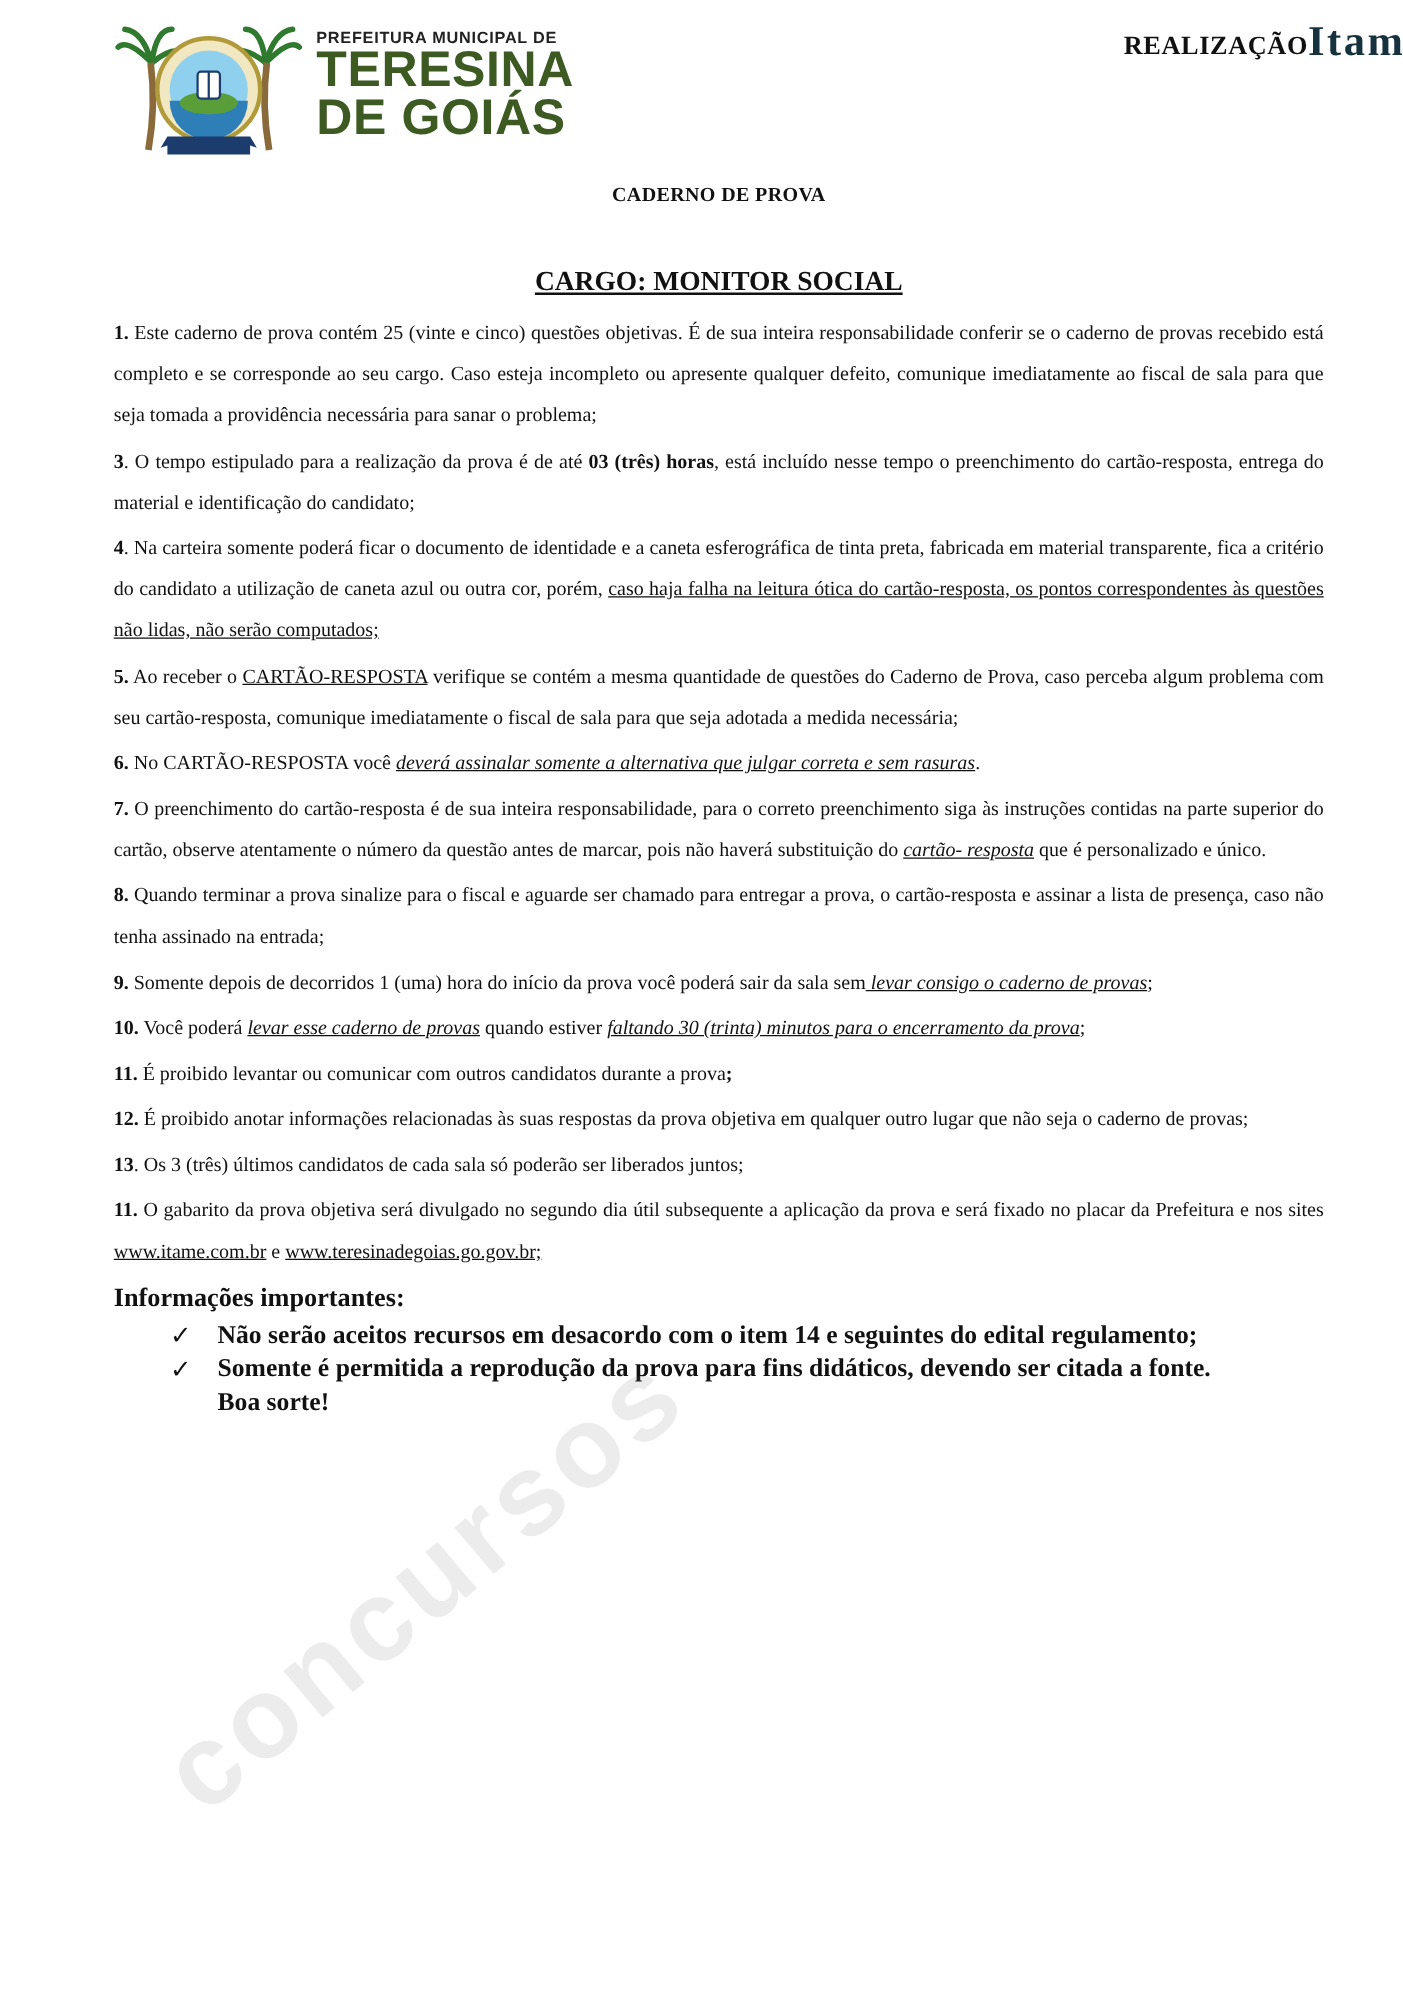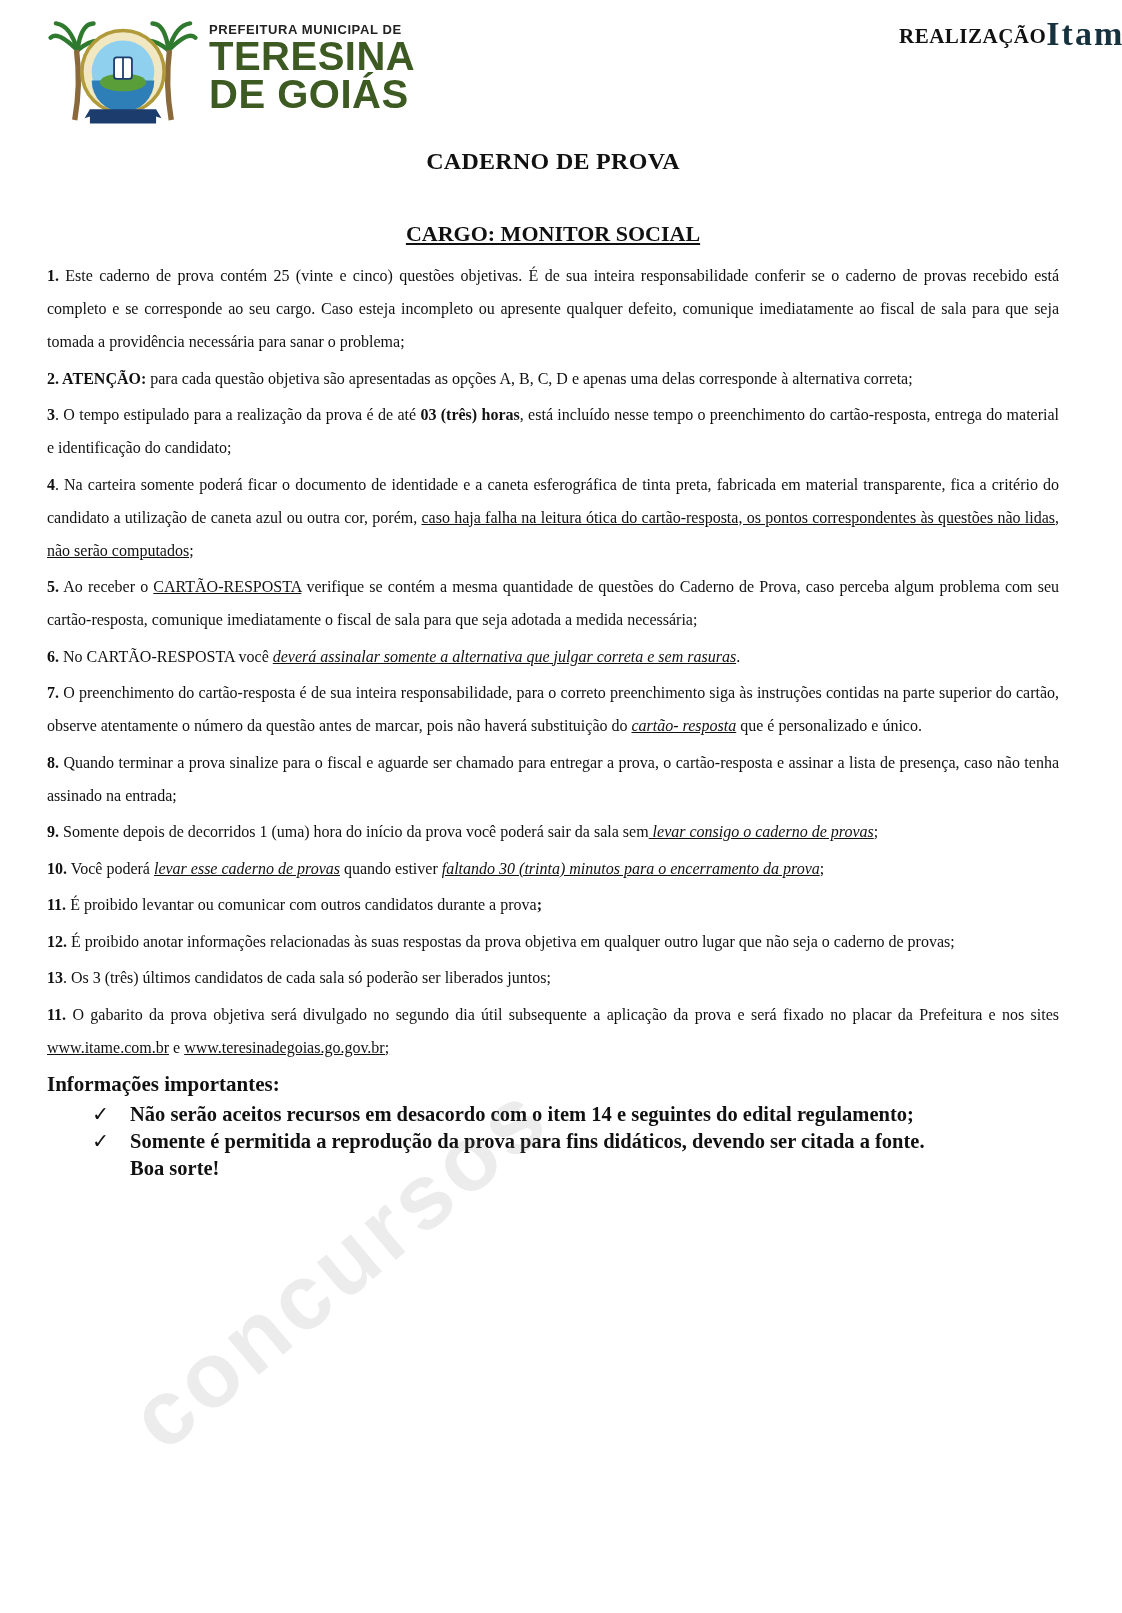--- a/index.html
+++ b/index.html
@@ -5,21 +5,21 @@
   * { margin:0; padding:0; box-sizing:border-box; }
   html,body { background:#ffffff; }
   :root{
     --municipal-green:#3d5a22;
     --itame-teal:#0e8a96;
     --itame-navy:#16323f;
   }
   .page{
     width:1122px; height:1613px; margin:0 auto; background:#fff;
     position:relative; overflow:hidden;
-    padding:8px 63px 0 47px;
+    padding:8px 63px 0 91px;
     font-family:"Liberation Serif", serif;
     color:#111;
   }
   
   .header{ display:flex; justify-content:space-between; align-items:flex-start; height:124px; }
   .muni{ display:flex; align-items:flex-start; }
   .muni-text{ margin-left:10px; padding-top:14px; font-family:"Liberation Sans", sans-serif; }
   .muni-line1{ font-size:13px; font-weight:bold; color:#222; letter-spacing:.6px; }
   .muni-line2,.muni-line3{
     font-size:40px; font-weight:bold; color:var(--municipal-green);
@@ -31,21 +31,21 @@
     font-size:34px; font-weight:bold; color:var(--itame-navy);
     letter-spacing:2px; line-height:34px; margin-top:-4px;
     font-family:"Liberation Serif", serif;
   }
   .itame-rule{ width:130px; height:2px; background:var(--itame-teal); margin-top:1px; }
   .itame-tagline{
     font-family:"Liberation Sans", sans-serif; font-size:7.5px; letter-spacing:1.2px;
     color:var(--itame-teal); margin-top:2px; font-weight:bold;
   }
   
-  .title{ text-align:center; font-size:24px; font-weight:bold; margin-top:16px; letter-spacing:.3px; }
+  .title{ text-align:center; font-size:16px; font-weight:bold; margin-top:16px; letter-spacing:.3px; }
   .cargo{ text-align:center; font-size:22px; font-weight:bold; margin-top:46px; text-decoration:underline; }
   .instr-heading{ font-size:21px; font-weight:bold; text-decoration:underline; margin-top:22px; }
   
   .paras{ margin-top:12px; }
   .paras p{
     font-size:16px; line-height:33px; text-align:justify; margin:3.5px 0;
   }
   .b{ font-weight:bold; }
   .i{ font-style:italic; }
   .u{ text-decoration:underline; }
@@ -118,21 +118,20 @@
       <div class="itame-rule"></div>
       <div class="itame-tagline">CONSULTORIA E CONCURSOS</div>
     </div>
   </div>
 
   <div class="title">CADERNO DE PROVA</div>
   <div class="cargo">CARGO: MONITOR SOCIAL</div>
 
   <div class="paras">
       <p><span class="b">1.</span><span>  Este caderno de prova contém 25 (vinte e cinco) questões objetivas. É de sua inteira responsabilidade conferir se o caderno de provas recebido está completo e se corresponde ao seu cargo. Caso esteja incompleto ou apresente qualquer defeito, comunique imediatamente ao fiscal de sala para que seja tomada a providência necessária para sanar o problema;</span></p>
-      <p><span class="b">2. ATENÇÃO:</span><span> para cada questão objetiva são apresentadas as opções A, B, C, D e apenas uma delas corresponde à alternativa correta;</span></p>
       <p><span class="b">3</span><span>. O tempo estipulado para a realização da prova é de até </span><span class="b">03 (três) horas</span><span>, está incluído nesse tempo o preenchimento do cartão-resposta, entrega do material e identificação do candidato;</span></p>
       <p><span class="b">4</span><span>. Na carteira somente poderá ficar o documento de identidade e a caneta esferográfica de tinta preta, fabricada em material transparente, fica a critério do candidato a utilização de caneta azul ou outra cor, porém, </span><span class="u">caso haja falha na leitura ótica do cartão-resposta, os pontos correspondentes às questões não lidas, não serão computados;</span></p>
       <p><span class="b">5.</span><span> Ao receber o </span><span class="u">CARTÃO-RESPOSTA</span><span> verifique se contém a mesma quantidade de questões do Caderno de Prova, caso perceba algum problema com seu cartão-resposta, comunique imediatamente o fiscal de sala para que seja adotada a medida necessária;</span></p>
       <p><span class="b">6.</span><span> No CARTÃO-RESPOSTA você </span><span class="i u">deverá assinalar somente a alternativa que julgar correta e sem rasuras</span><span>.</span></p>
       <p><span class="b">7.</span><span> O preenchimento do cartão-resposta é de sua inteira responsabilidade, para o correto preenchimento siga às instruções contidas na parte superior do cartão, observe atentamente o número da questão antes de marcar, pois não haverá substituição do </span><span class="i u">cartão- resposta</span><span> que é personalizado e único.</span></p>
       <p><span class="b">8.</span><span> Quando terminar a prova sinalize para o fiscal e aguarde ser chamado para entregar a prova, o cartão-resposta e assinar a lista de presença, caso não tenha assinado na entrada;</span></p>
       <p><span class="b">9.</span><span> Somente depois de decorridos 1 (uma) hora do início da prova você poderá sair da sala sem</span><span class="i u"> levar consigo o caderno de provas</span><span>;</span></p>
       <p><span class="b">10.</span><span> Você poderá </span><span class="i u">levar esse caderno de provas</span><span> quando estiver </span><span class="i u">faltando 30 (trinta) minutos para o encerramento da prova</span><span>;</span></p>
       <p><span class="b">11.</span><span> É proibido levantar ou comunicar com outros candidatos durante a prova</span><span class="b">;</span></p>
       <p><span class="b">12.</span><span> É proibido anotar informações relacionadas às suas respostas da prova objetiva em qualquer outro lugar que não seja o caderno de provas;</span></p>

